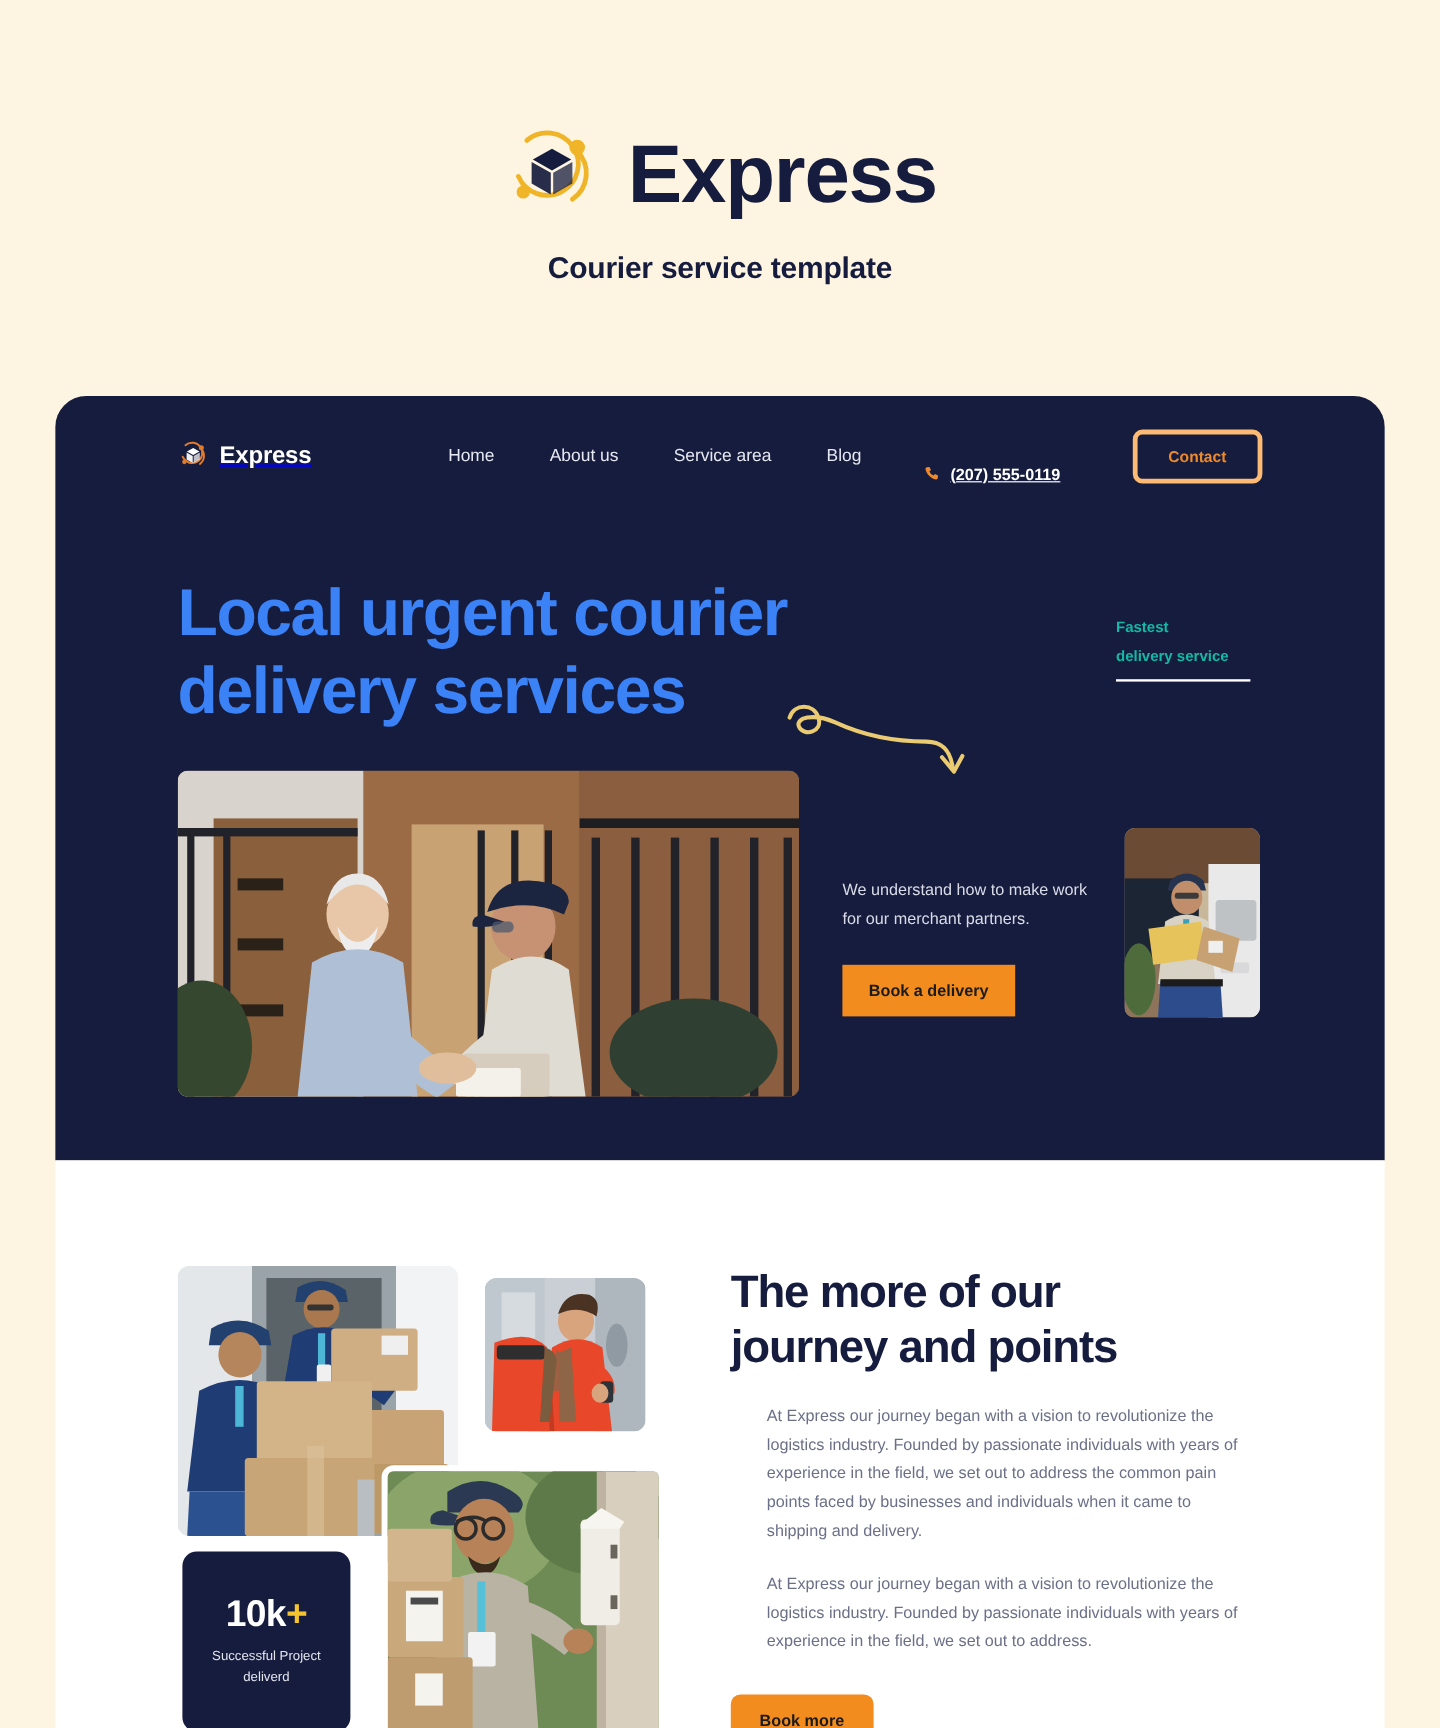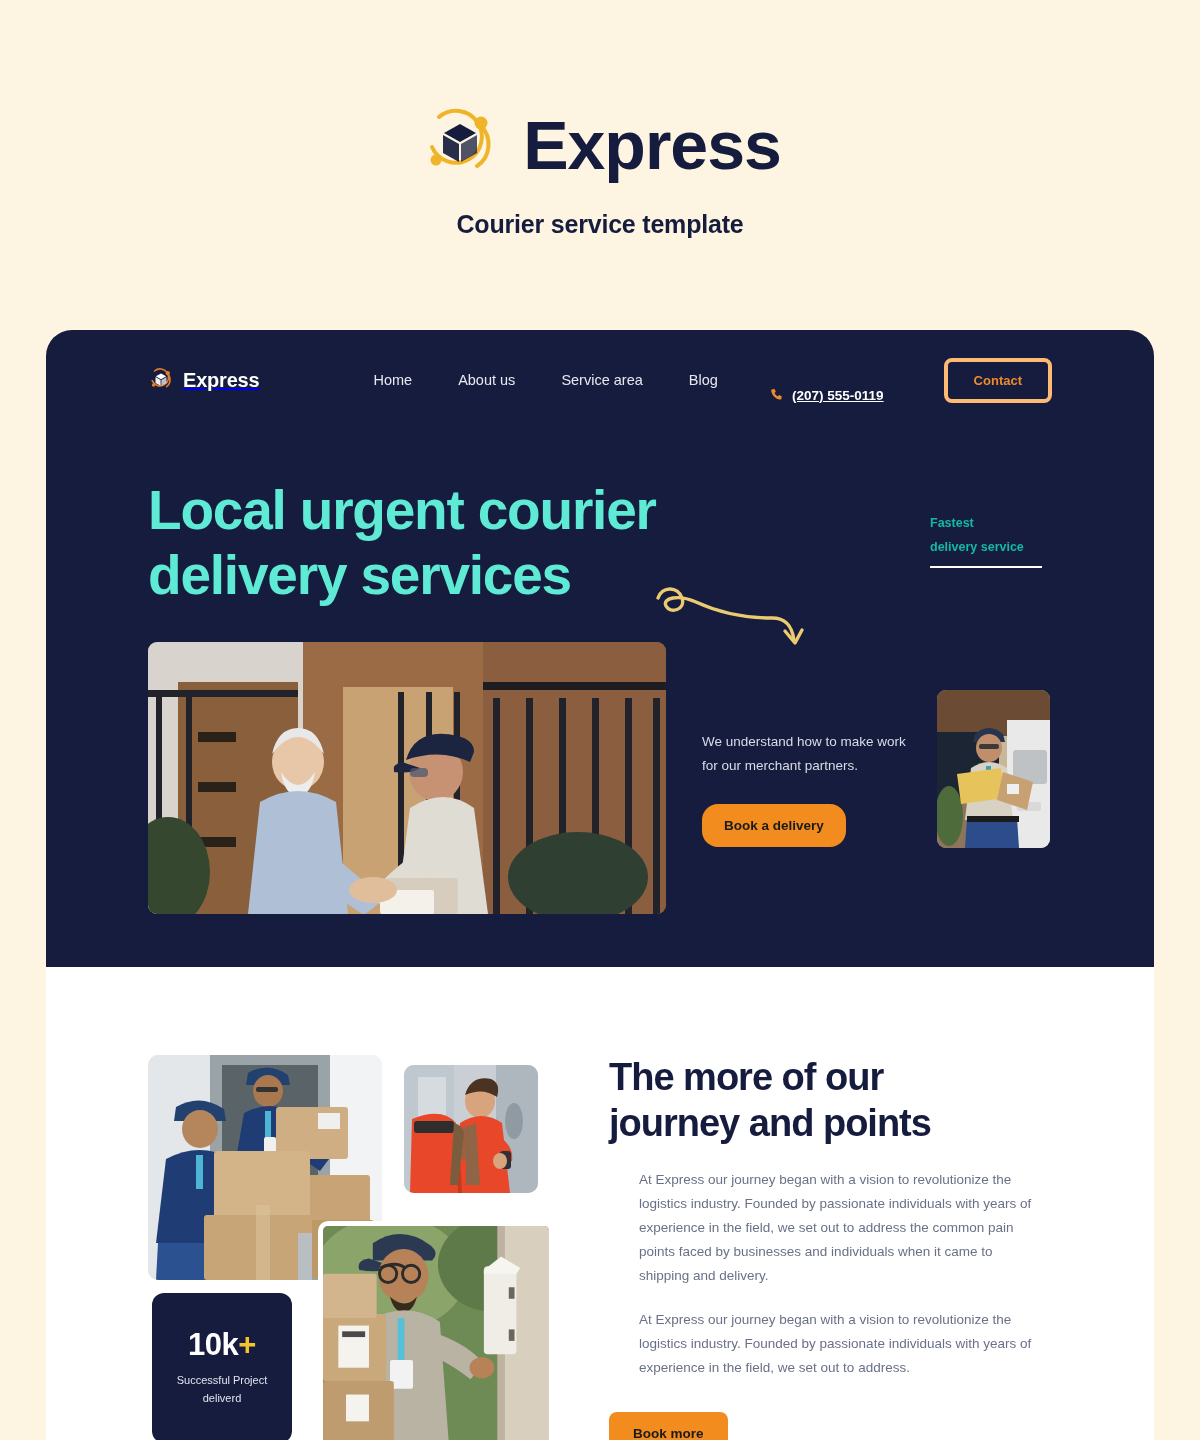--- a/index.html
+++ b/index.html
@@ -127,21 +127,21 @@
     padding: 11px 26px;
     cursor: pointer;
     white-space: nowrap;
   }
 
   .hero-title {
     margin-top: 60px;
     font-size: 55px;
     line-height: 1.18;
     font-weight: 700;
-    color: #5eead4;
+    color: #3b82f6;
     letter-spacing: -1.2px;
     max-width: 640px;
   }
 
   .hero-badge {
     position: absolute;
     right: 108px;
     top: 182px;
     width: 116px;
   }
@@ -190,21 +190,21 @@
   }
   .book-btn {
     margin-top: 26px;
     display: inline-block;
     background: #F28C1E;
     color: #1B1B1B;
     border: none;
     font-family: inherit;
     font-size: 13.5px;
     font-weight: 700;
-    border-radius: 16px;
+    border-radius: 0;
     padding: 14px 22px;
     cursor: pointer;
   }
 
   .hero-photo-side {
     position: absolute;
     right: 104px;
     top: 360px;
     width: 113px;
     height: 158px;

